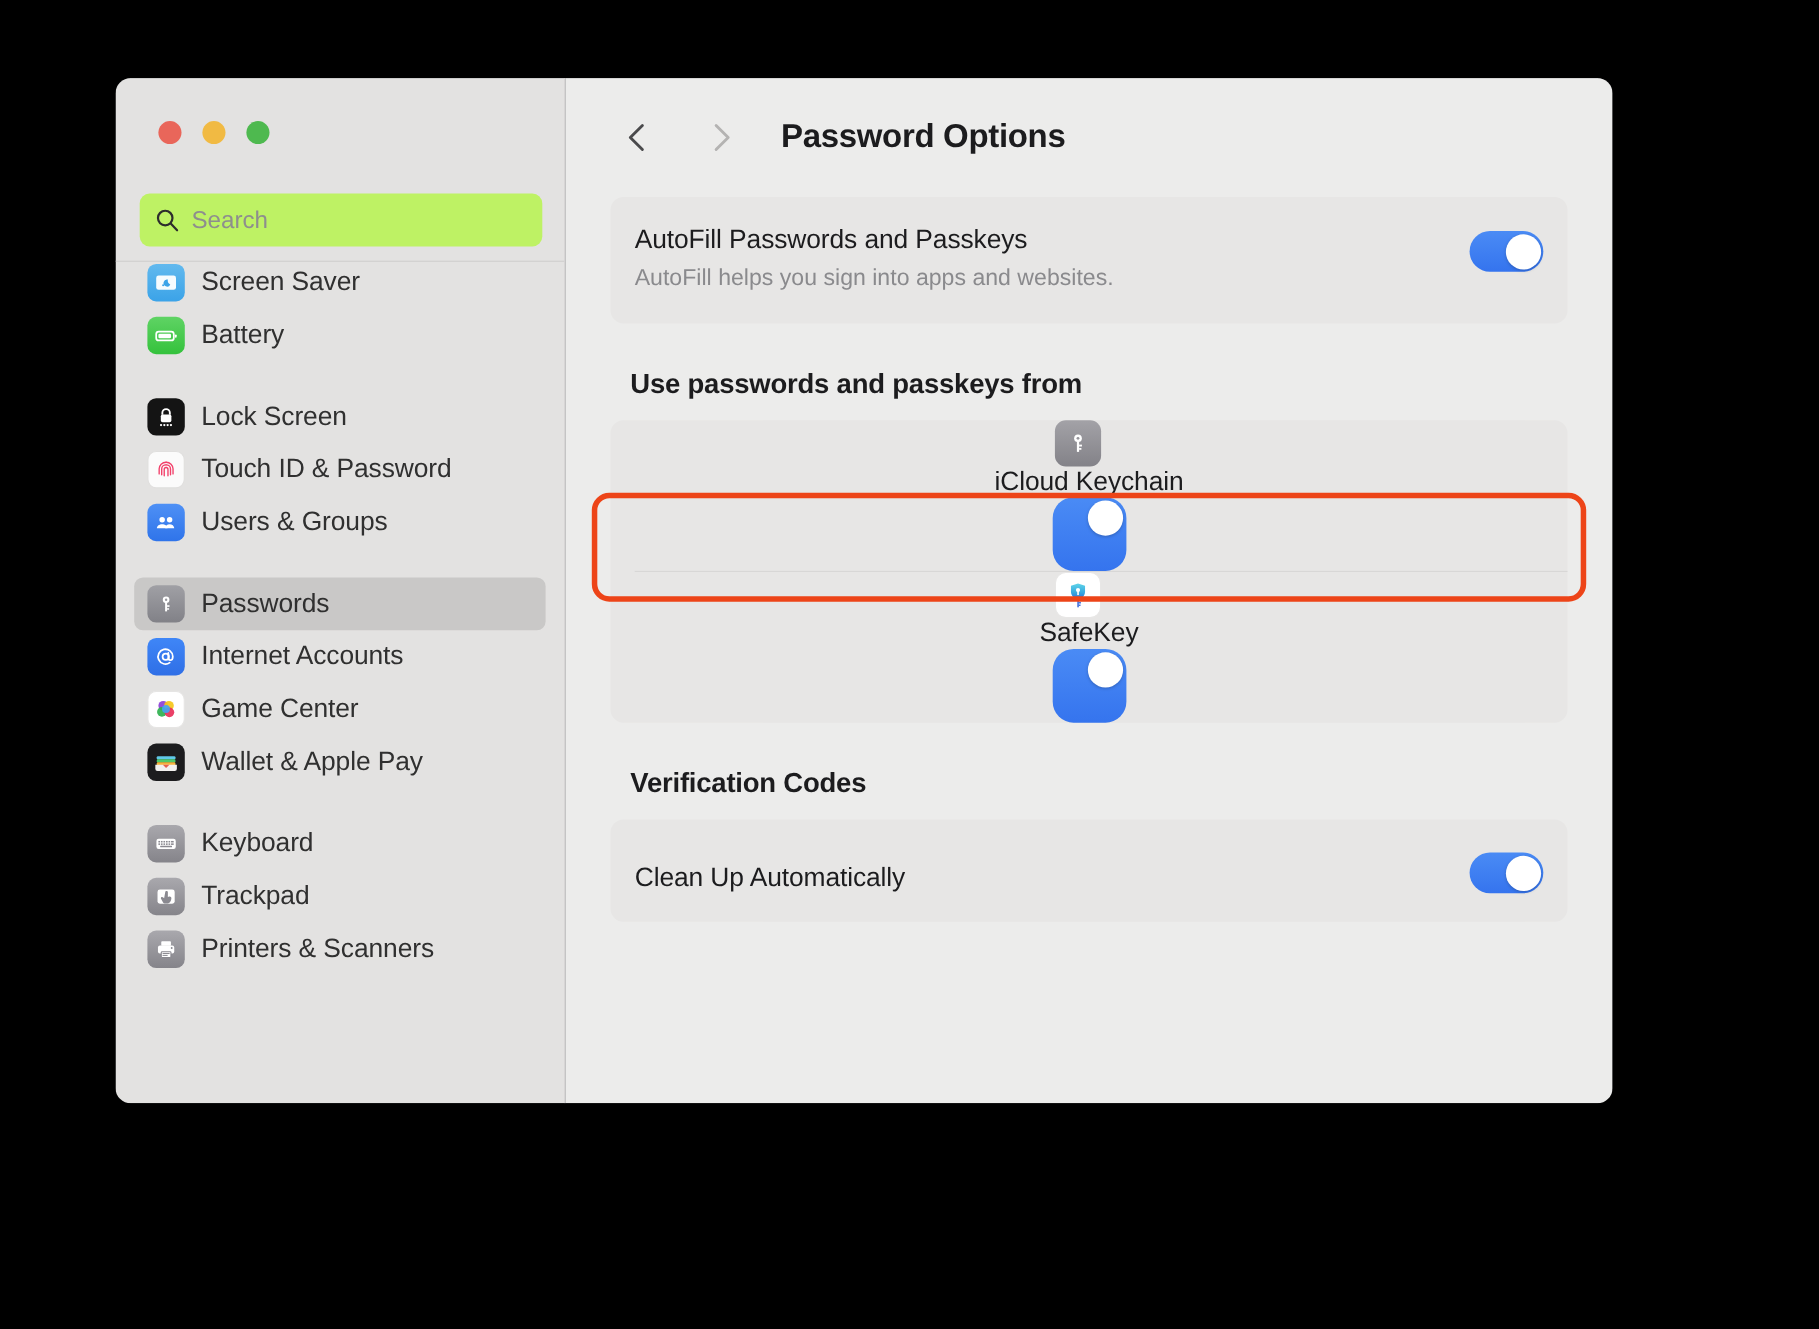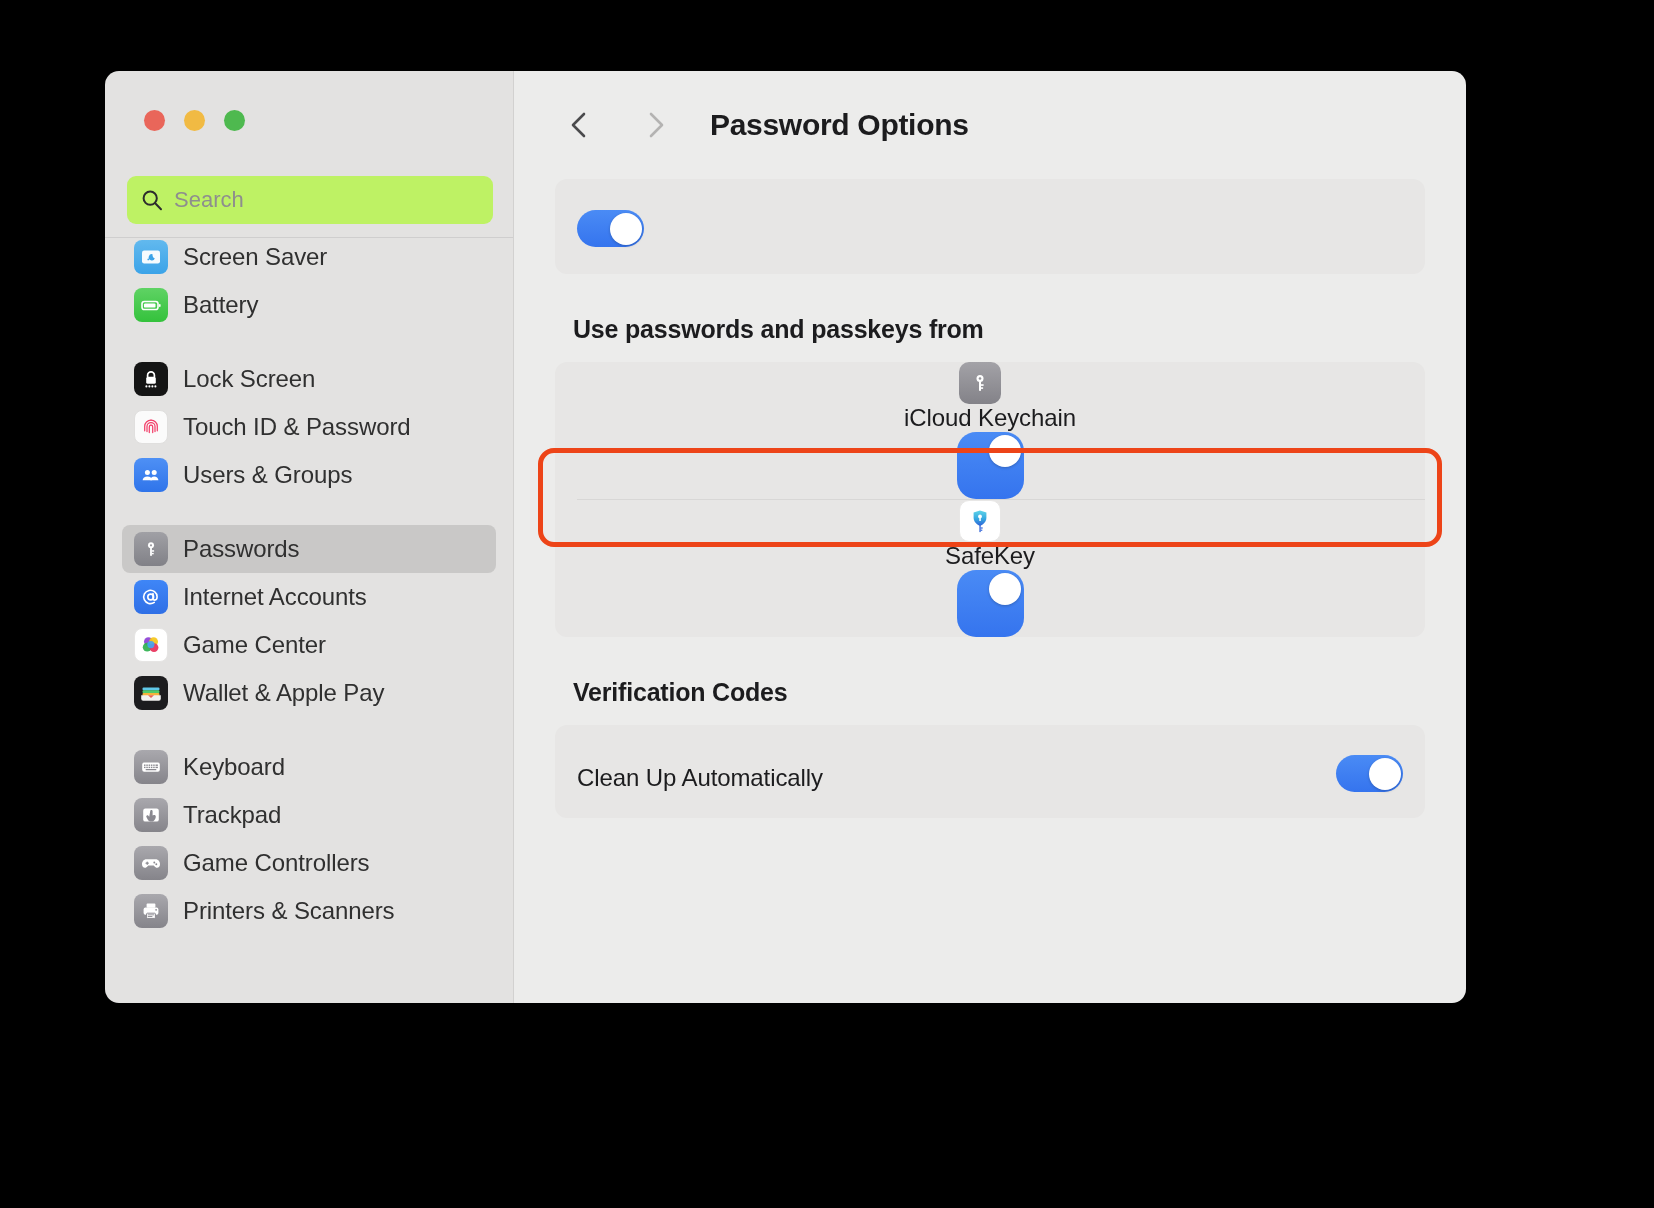--- a/index.html
+++ b/index.html
@@ -432,34 +432,20 @@
           <svg width="24" height="24" viewBox="0 0 24 24">
             <rect x="4.2" y="5.6" width="15.6" height="13" rx="2.2" fill="#ffffff"></rect>
             <path d="M11.2 8.2c0-.7.6-1.2 1.2-1.2s1.2.5 1.2 1.2v4.2l1.2-.4c1.1-.3 2 .4 2 1.5 0 1.6-.9 3.6-2.2 4.4-.6.4-1.3.5-2 .5h-1.3c-1 0-1.8-.5-2.3-1.4l-1.6-2.9c-.3-.6-.1-1.3.5-1.6.5-.3 1.1-.1 1.5.3l.8.9z" fill="#8a8990"></path>
           </svg>
         </span>
         <span class="nav-label">Trackpad</span>
       </div>
       <div class="nav-item">
         <span class="nav-icon bg-gray">
           <svg width="24" height="24" viewBox="0 0 24 24">
-            <path d="M7.4 8.2h9.2c2.6 0 4.4 2.3 4.4 5 0 2.1-1.2 3.6-2.9 3.6-1.2 0-1.9-.6-2.7-1.5l-.7-.8H9.3l-.7.8c-.8.9-1.5 1.5-2.7 1.5-1.7 0-2.9-1.5-2.9-3.6 0-2.7 1.8-5 4.4-5z" fill="#ffffff"></path>
-            <g fill="#8a8990">
-              <rect x="6.5" y="11.6" width="3.4" height="1.2" rx="0.6"></rect>
-              <rect x="7.6" y="10.5" width="1.2" height="3.4" rx="0.6"></rect>
-              <circle cx="15.3" cy="11.5" r="0.95"></circle>
-              <circle cx="17.3" cy="13.2" r="0.95"></circle>
-            </g>
-          </svg>
-        </span>
-        <span class="nav-label">Game Controllers</span>
-      </div>
-      <div class="nav-item">
-        <span class="nav-icon bg-gray">
-          <svg width="24" height="24" viewBox="0 0 24 24">
             <rect x="7.6" y="4.6" width="8.8" height="4.2" rx="0.8" fill="#ffffff"></rect>
             <rect x="4.6" y="8.6" width="14.8" height="7.2" rx="1.8" fill="#ffffff"></rect>
             <rect x="7.6" y="14.2" width="8.8" height="5.2" rx="0.8" fill="#ffffff" stroke="#8a8990" stroke-width="1"></rect>
             <g fill="#8a8990">
               <rect x="8.8" y="15.4" width="6.4" height="0.9"></rect>
               <rect x="8.8" y="17.1" width="4.6" height="0.9"></rect>
               <circle cx="17.1" cy="10.8" r="0.85"></circle>
             </g>
           </svg>
         </span>
@@ -486,20 +472,24 @@
           </svg>
         </span>
       </div>
       <div class="page-title">Password Options</div>
     </div>
 
     <div class="content">
 
       <div class="card autofill-card">
         <div class="row">
+          <div class="row-text">
+            <div class="row-title">AutoFill Passwords and Passkeys</div>
+            <div class="row-sub">AutoFill helps you sign into apps and websites.</div>
+          </div>
           <div class="toggle on" style="margin-top:6px;">
             <div class="knob"></div>
           </div>
         </div>
       </div>
 
       <div class="section-title">Use passwords and passkeys from</div>
 
       <div class="card list-card">
         <div class="row">

